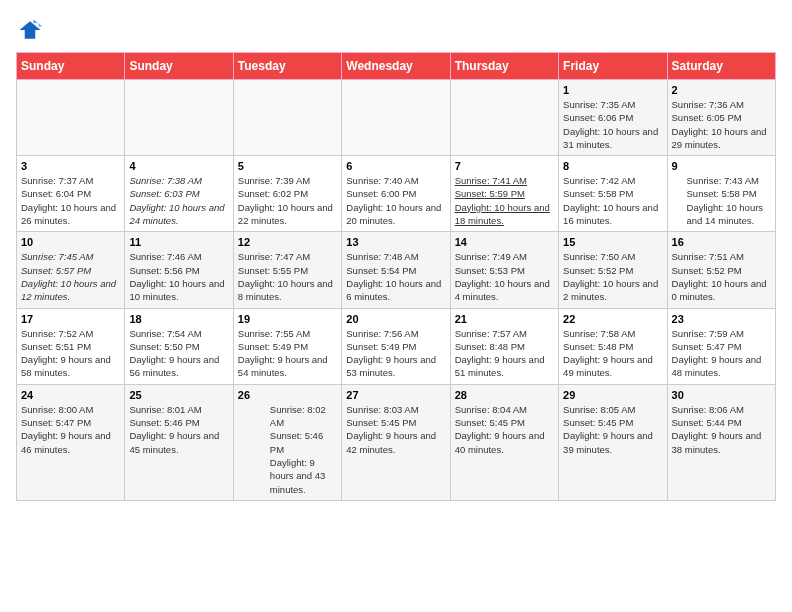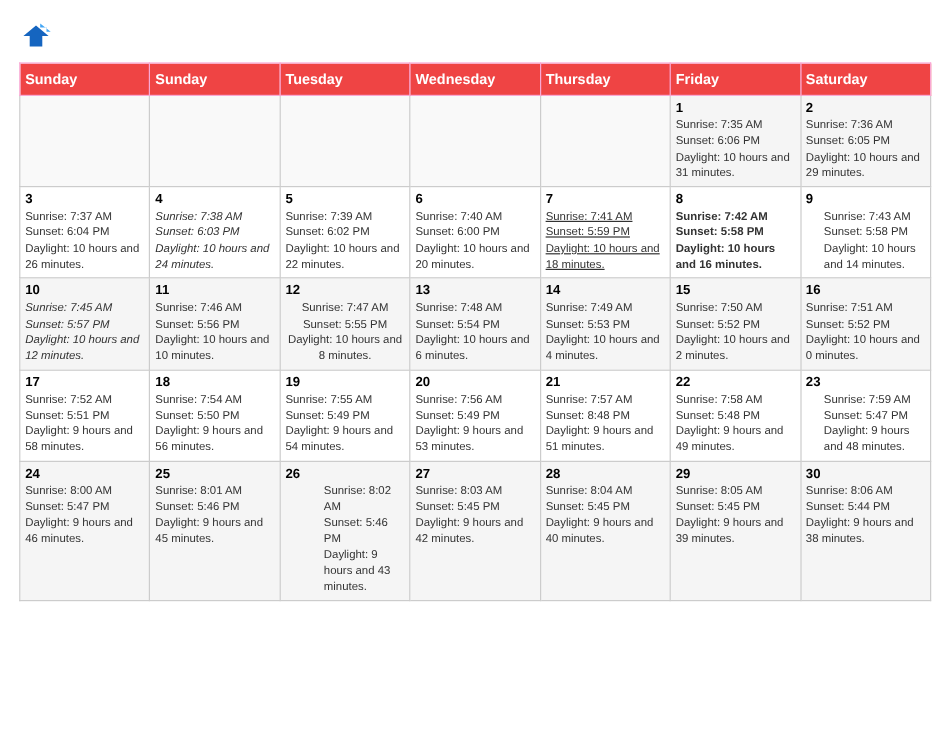--- a/index.html
+++ b/index.html
@@ -166,21 +166,21 @@
 Daylight: 10 hours and 20 minutes.</div>
         </td>
         <td>
           <span class="day-number">7</span>
           <div class="day-info" style="white-space: pre-line; text-decoration: underline;">Sunrise: 7:41 AM
 Sunset: 5:59 PM
 Daylight: 10 hours and 18 minutes.</div>
         </td>
         <td>
           <span class="day-number">8</span>
-          <div class="day-info" style="white-space: pre-line; font-weight: bold;">Sunrise: 7:42 AM
+          <div class="day-info" style="white-space: pre-line;">Sunrise: 7:42 AM
 Sunset: 5:58 PM
 Daylight: 10 hours and 16 minutes.</div>
         </td>
         <td>
           <span class="day-number">9</span>
           <div class="day-info" style="white-space: pre-line; margin-left: 15px;">Sunrise: 7:43 AM
 Sunset: 5:58 PM
 Daylight: 10 hours and 14 minutes.</div>
         </td>
       </tr>
@@ -192,21 +192,21 @@
 Daylight: 10 hours and 12 minutes.</div>
         </td>
         <td>
           <span class="day-number">11</span>
           <div class="day-info" style="white-space: pre-line;">Sunrise: 7:46 AM
 Sunset: 5:56 PM
 Daylight: 10 hours and 10 minutes.</div>
         </td>
         <td>
           <span class="day-number">12</span>
-          <div class="day-info" style="white-space: pre-line; text-align: center;">Sunrise: 7:47 AM
+          <div class="day-info" style="white-space: pre-line;">Sunrise: 7:47 AM
 Sunset: 5:55 PM
 Daylight: 10 hours and 8 minutes.</div>
         </td>
         <td>
           <span class="day-number">13</span>
           <div class="day-info" style="white-space: pre-line;">Sunrise: 7:48 AM
 Sunset: 5:54 PM
 Daylight: 10 hours and 6 minutes.</div>
         </td>
         <td>
@@ -260,21 +260,21 @@
 Daylight: 9 hours and 51 minutes.</div>
         </td>
         <td>
           <span class="day-number">22</span>
           <div class="day-info" style="white-space: pre-line;">Sunrise: 7:58 AM
 Sunset: 5:48 PM
 Daylight: 9 hours and 49 minutes.</div>
         </td>
         <td>
           <span class="day-number">23</span>
-          <div class="day-info" style="white-space: pre-line; margin-left: 15px;">Sunrise: 7:59 AM
+          <div class="day-info" style="white-space: pre-line;">Sunrise: 7:59 AM
 Sunset: 5:47 PM
 Daylight: 9 hours and 48 minutes.</div>
         </td>
       </tr>
       <tr>
         <td>
           <span class="day-number">24</span>
           <div class="day-info" style="white-space: pre-line;">Sunrise: 8:00 AM
 Sunset: 5:47 PM
 Daylight: 9 hours and 46 minutes.</div>

